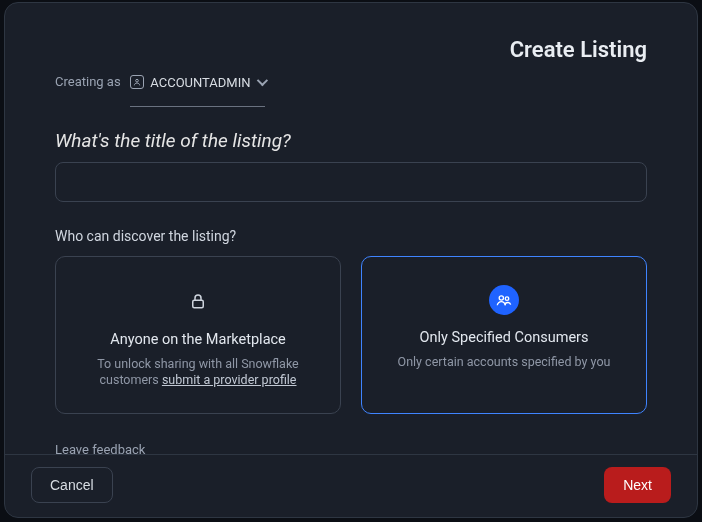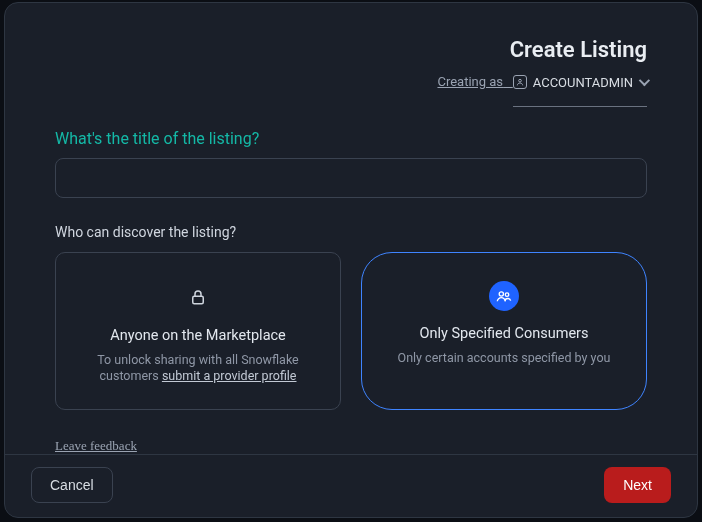--- a/index.html
+++ b/index.html
@@ -30,24 +30,23 @@
   }
   .title {
     text-align: right;
     font-size: 22px;
     font-weight: 600;
     color: #e9edf2;
     margin-top: 16px;
   }
   .role-line {
     margin-top: 12px;
-    text-align: right;
+    text-align: left;
     font-size: 13px;
     color: #9aa3b2;
-    text-decoration: underline;
   }
   .role-btn {
     display: inline-flex;
     align-items: center;
     gap: 6px;
     color: #d8dde3;
     cursor: pointer;
     border-bottom: 1px solid #6a7280;
     padding-bottom: 16px;
   }
@@ -68,22 +67,23 @@
   .chev {
     display: inline-block;
     width: 8px; height: 8px;
     border-right: 2px solid #9aa3b2;
     border-bottom: 2px solid #9aa3b2;
     transform: rotate(45deg) translateY(-2px);
   }
 
   .field-label {
     margin-top: 22px;
-    font-size: 16px;
-    color: #14b8a6;
+    font-size: 19px;
+    color: #e5e5e5;
+    font-style: italic;
   }
   .text-input {
     width: 100%;
     margin-top: 10px;
     height: 40px;
     border-radius: 8px;
     border: 1px solid #3a4250;
     background: #1a1f29;
     color: #e9edf2;
     font-size: 14px;
@@ -105,21 +105,20 @@
   .card {
     flex: 1;
     border: 1px solid #3a4250;
     border-radius: 10px;
     padding: 28px 22px 24px 22px;
     text-align: center;
     cursor: pointer;
   }
   .card.selected {
     border-color: #3f84ff;
-    border-radius: 31px;
   }
   .card .icon-wrap-plain {
     width: 32px; height: 32px;
     margin: 0 auto;
     display: flex; align-items: center; justify-content: center;
   }
   .card .icon-wrap-circle {
     width: 30px; height: 30px;
     margin: 0 auto;
     border-radius: 50%;
@@ -143,21 +142,20 @@
     cursor: pointer;
   }
 
   .feedback {
     margin-top: 28px;
     font-size: 13px;
     color: #9aa3b2;
     text-decoration: underline;
     cursor: pointer;
     display: inline-block;
-    font-family: Liberation Serif, serif;
   }
 
   .footer {
     border-top: 1px solid #2e3642;
     padding: 12px 26px 14px 26px;
     display: flex;
     align-items: center;
     justify-content: space-between;
   }
   .btn {

